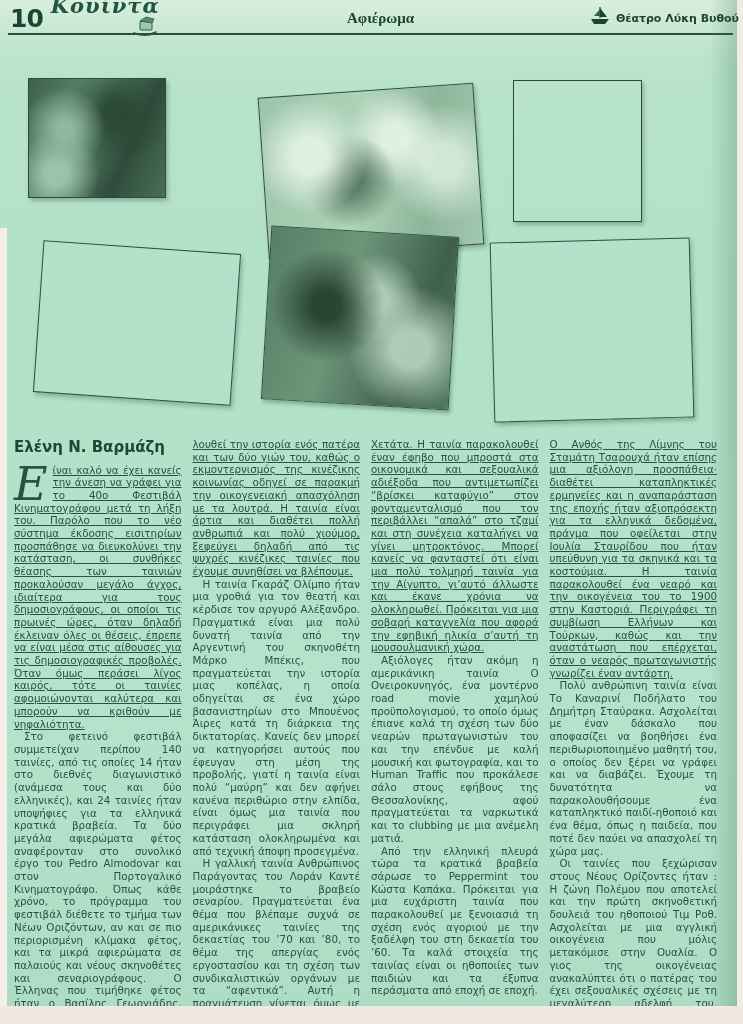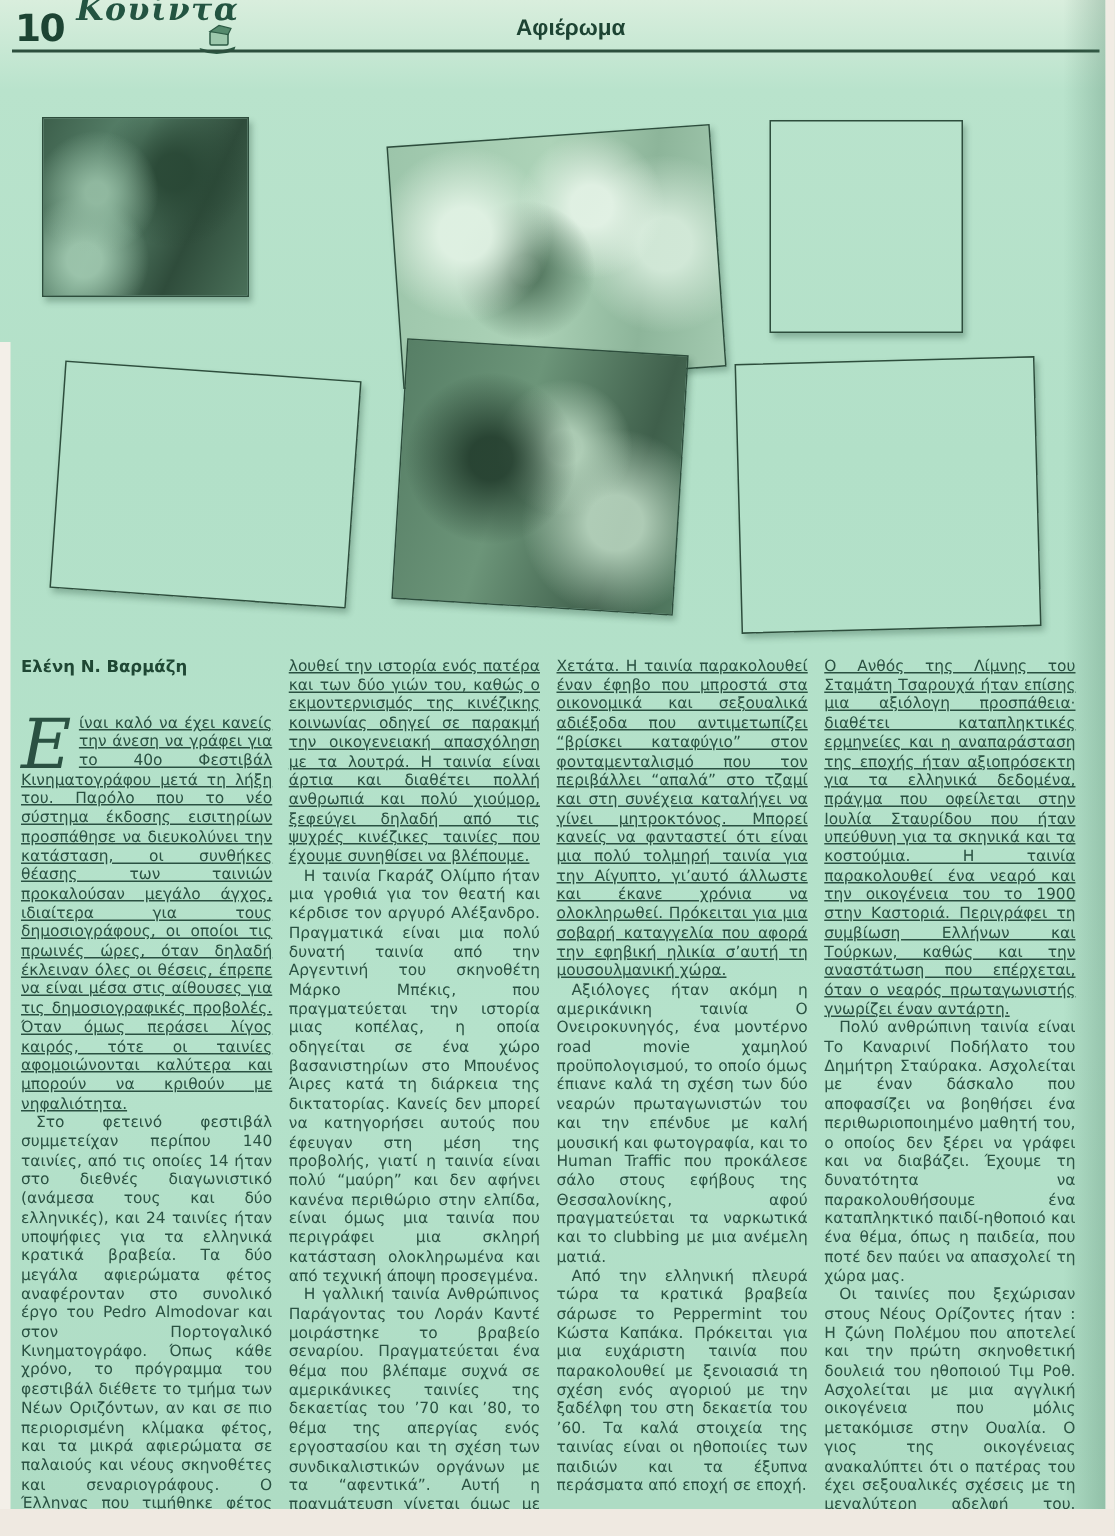--- a/index.html
+++ b/index.html
@@ -25,21 +25,21 @@
     position:relative;height:30px;padding:3px 4px 0 10px;
     display:flex;align-items:center;color:#1d4433;
   }
   .header:after{content:"";position:absolute;left:8px;right:10px;bottom:-2px;height:2px;background:#2c4f3d;}
   .page-num{font-size:25px;font-weight:bold;letter-spacing:-1px;line-height:1;}
   .masthead{display:flex;align-items:flex-end;margin-left:8px;flex-direction:column;}
   .masthead-word{font-family:"DejaVu Serif","Liberation Serif",serif;font-style:italic;font-weight:bold;
     font-size:21px;line-height:1;color:#235441;letter-spacing:1px;}
   .masthead-glyph{margin-left:-4px;margin-bottom:0px;}
   .section-title{position:absolute;left:18px;right:0;text-align:center;
-    font-family:Liberation Sans, sans-serif;font-weight:bold;font-size:15px;color:#1d4433;}
+    font-family:Liberation Serif, serif;font-weight:bold;font-size:15px;color:#1d4433;}
   .theater{margin-left:auto;display:flex;align-items:center;gap:5px;z-index:2;}
   .theater-label{font-size:11px;font-weight:bold;color:#1d4433;}
 
   
   .photo{position:absolute;border:1px solid #2d4d3c;box-shadow:2px 3px 4px rgba(25,65,45,0.30);}
   .photo-1{left:28px;top:78px;width:136px;height:118px;
     background:
       radial-gradient(circle at 26% 42%,rgba(150,190,165,0.9) 6%,rgba(150,190,165,0) 34%),
       radial-gradient(circle at 64% 30%,rgba(40,70,52,0.9) 10%,rgba(40,70,52,0) 42%),
       radial-gradient(circle at 20% 80%,rgba(170,210,185,0.8) 8%,rgba(170,210,185,0) 30%),
@@ -85,21 +85,21 @@
     margin:0 20px 0 90px;text-align:center;
     font-family:"DejaVu Serif","Liberation Serif",serif;font-style:italic;font-weight:bold;
     font-size:33px;color:#1c4a35;letter-spacing:0px;line-height:1.1;
   }
 
   
   .columns{display:flex;gap:11px;padding:13px 26px 0 14px;}
   .col{flex:1 1 0;color:#2a5142;font-size:10.3px;line-height:1.235;text-align:justify;}
   .col p{margin:0;text-indent:10px;}
   .col p.no-indent{text-indent:0;text-decoration:underline;}
-  .byline{font-weight:bold;font-size:11px;margin-bottom:24px;color:#1f4734;}
+  .byline{font-weight:bold;font-size:15px;margin-bottom:7px;color:#1f4734;}
   .dropcap{
     float:left;font-family:"DejaVu Serif","Liberation Serif",serif;font-style:italic;
     font-size:46px;line-height:36px;padding:2px 5px 0 0;color:#2a5142;
   }
 </style>
 </head>
 <body>
 
 <div class="page">
 
@@ -109,20 +109,31 @@
       <span class="masthead-word">Κουίντα</span>
       <span class="masthead-glyph">
         <svg width="30" height="22" viewBox="0 0 30 22">
           <path d="M3 16 Q15 20 27 15 L26 18 Q14 22 4 18 Z" fill="#2c5a44"></path>
           <rect x="10" y="5" width="12" height="9" rx="1" fill="#9cc8ac" stroke="#2c5a44" stroke-width="1"></rect>
           <path d="M10 5 L16 1 L24 3 L22 7 Z" fill="#558a6d" stroke="#2c5a44" stroke-width="0.8"></path>
         </svg>
       </span>
     </span>
     <span class="section-title">Αφιέρωμα</span>
+    <span class="theater">
+      <span>
+        <svg width="22" height="20" viewBox="0 0 22 20">
+          <path d="M11 1 L11 12" stroke="#1d4433" stroke-width="1.2"></path>
+          <path d="M11 2 L18 11 L11 11 Z" fill="#1d4433"></path>
+          <path d="M11 3 L5 10 L11 10 Z" fill="#35604a"></path>
+          <path d="M2 13 L20 13 L16 18 L5 18 Z" fill="#1d4433"></path>
+        </svg>
+      </span>
+      <span class="theater-label">Θέατρο Λύκη Βυθού</span>
+    </span>
   </div>
 
   <div class="photos-spacer">
     <div class="photo photo-1"></div>
     <div class="photo photo-2"></div>
     <div class="photo photo-3"></div>
     <div class="photo photo-4"></div>
     <div class="photo photo-5"></div>
     <div class="photo photo-6"></div>
   </div>

